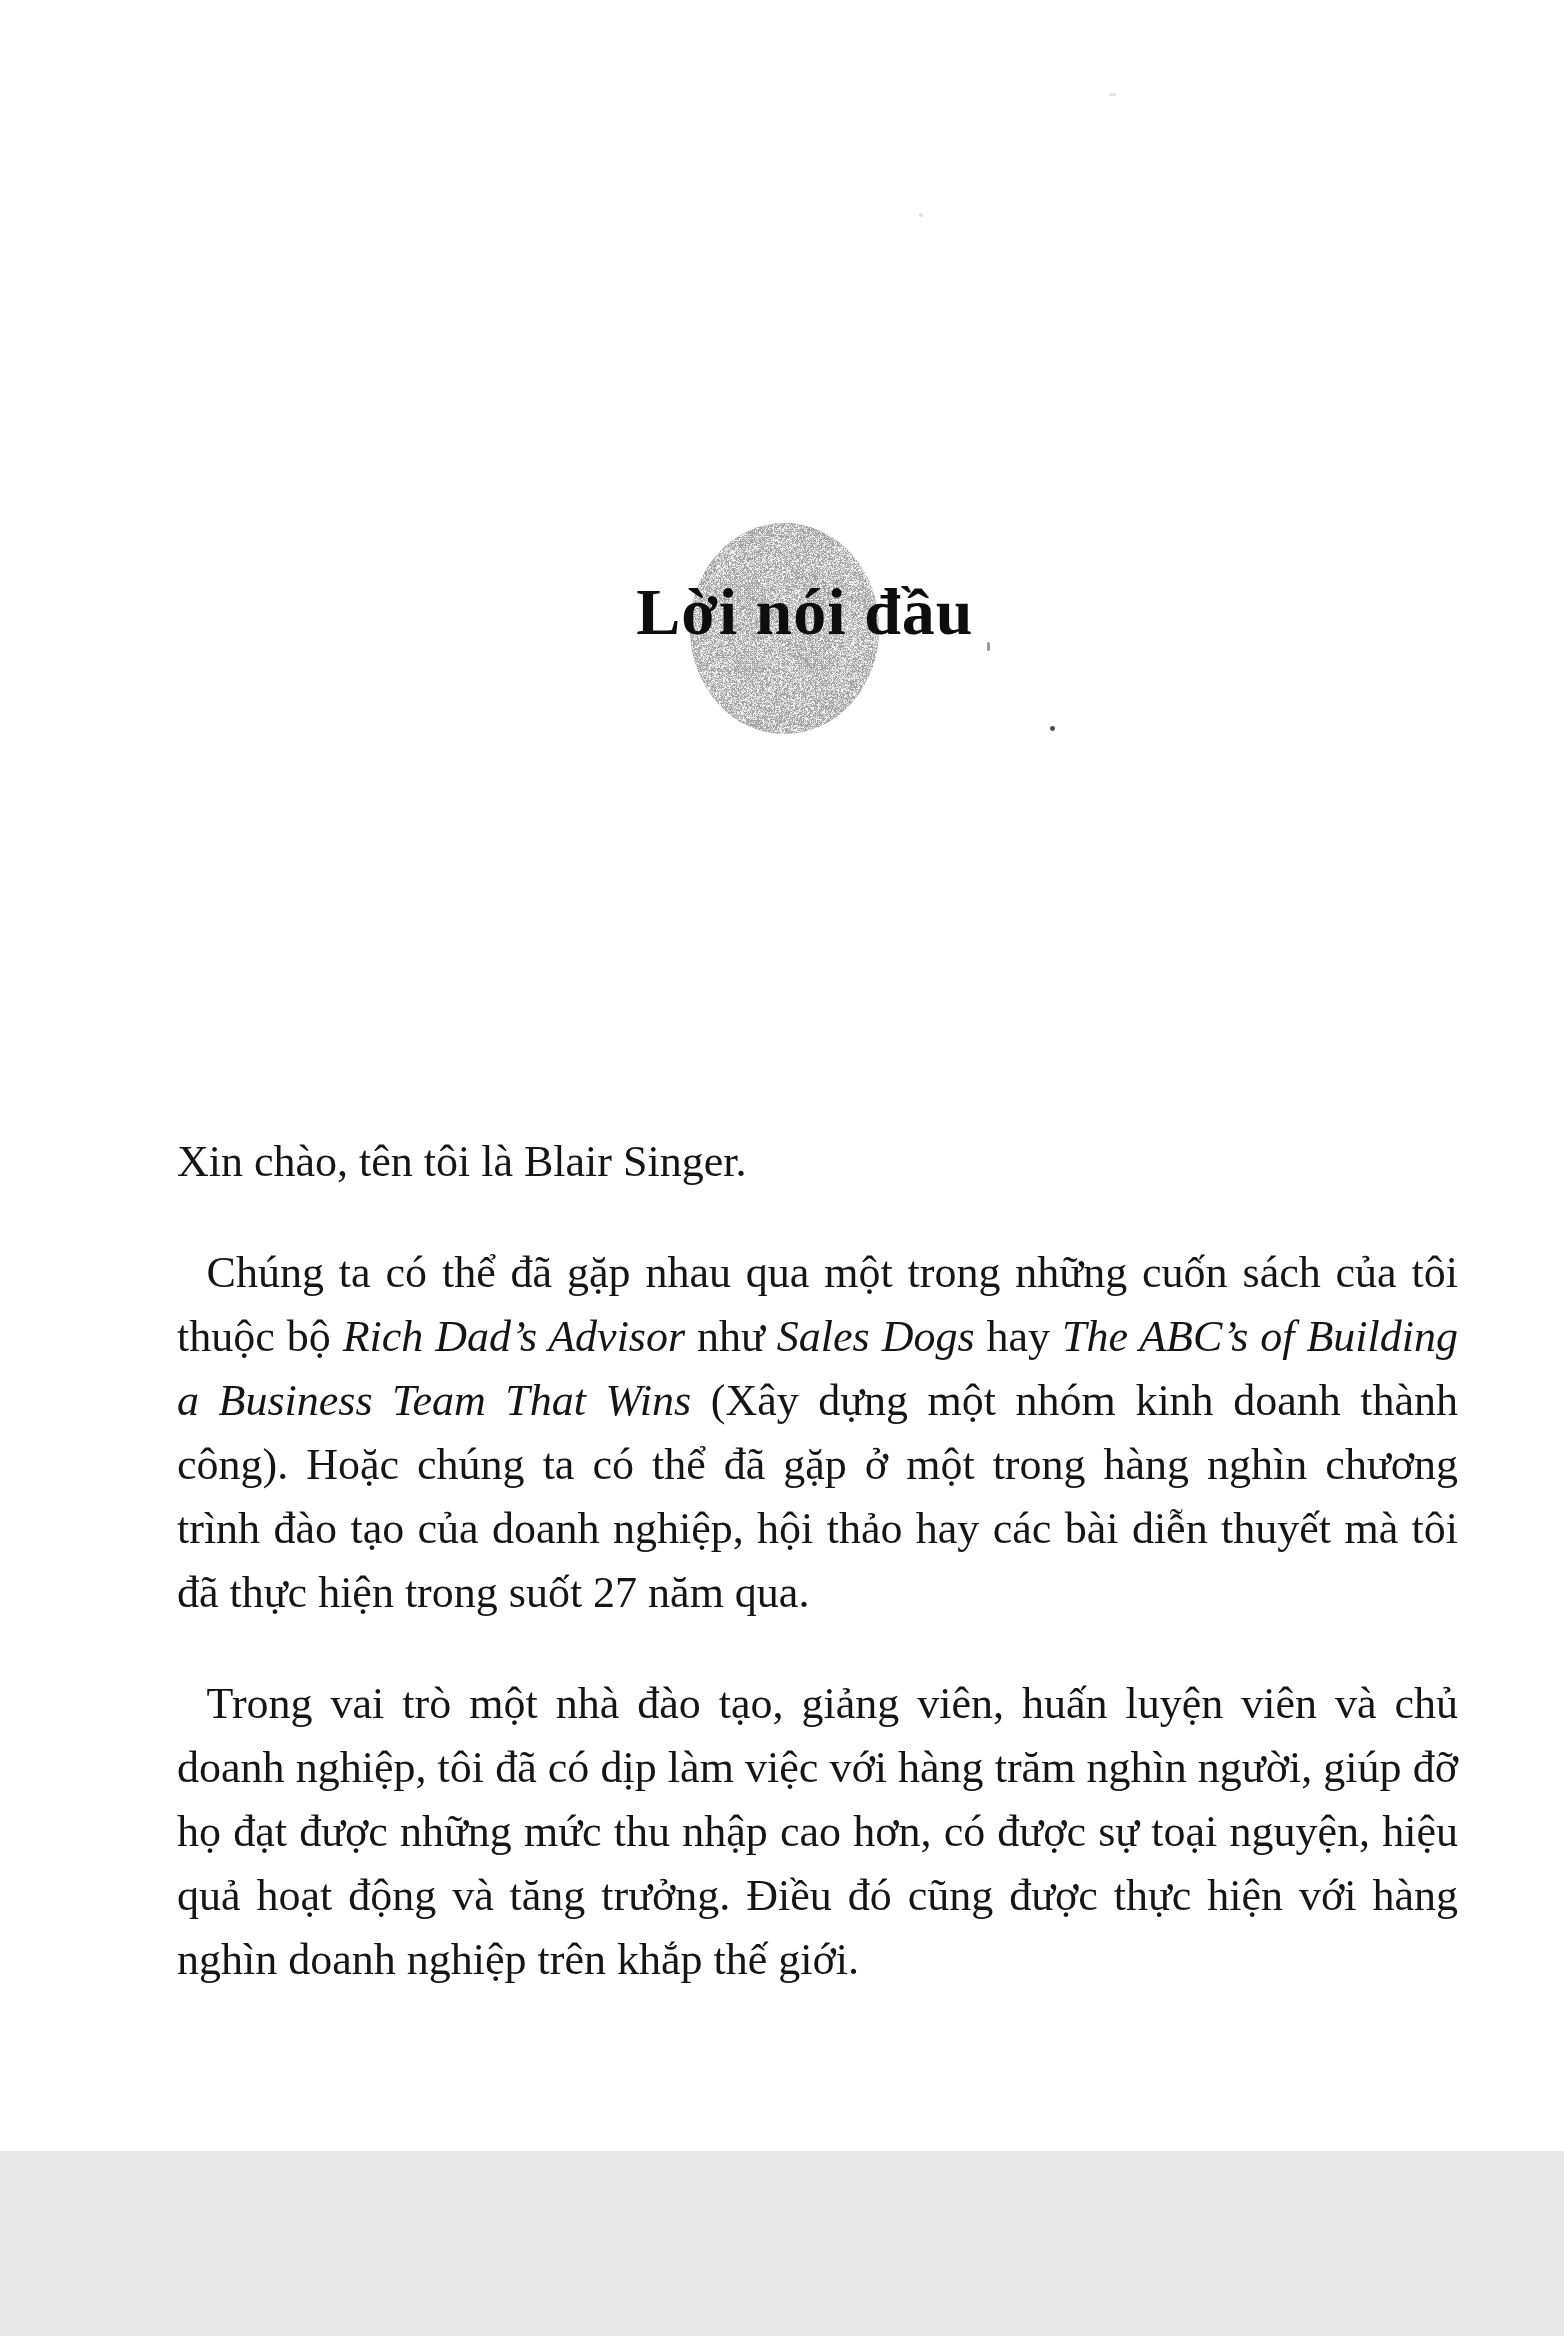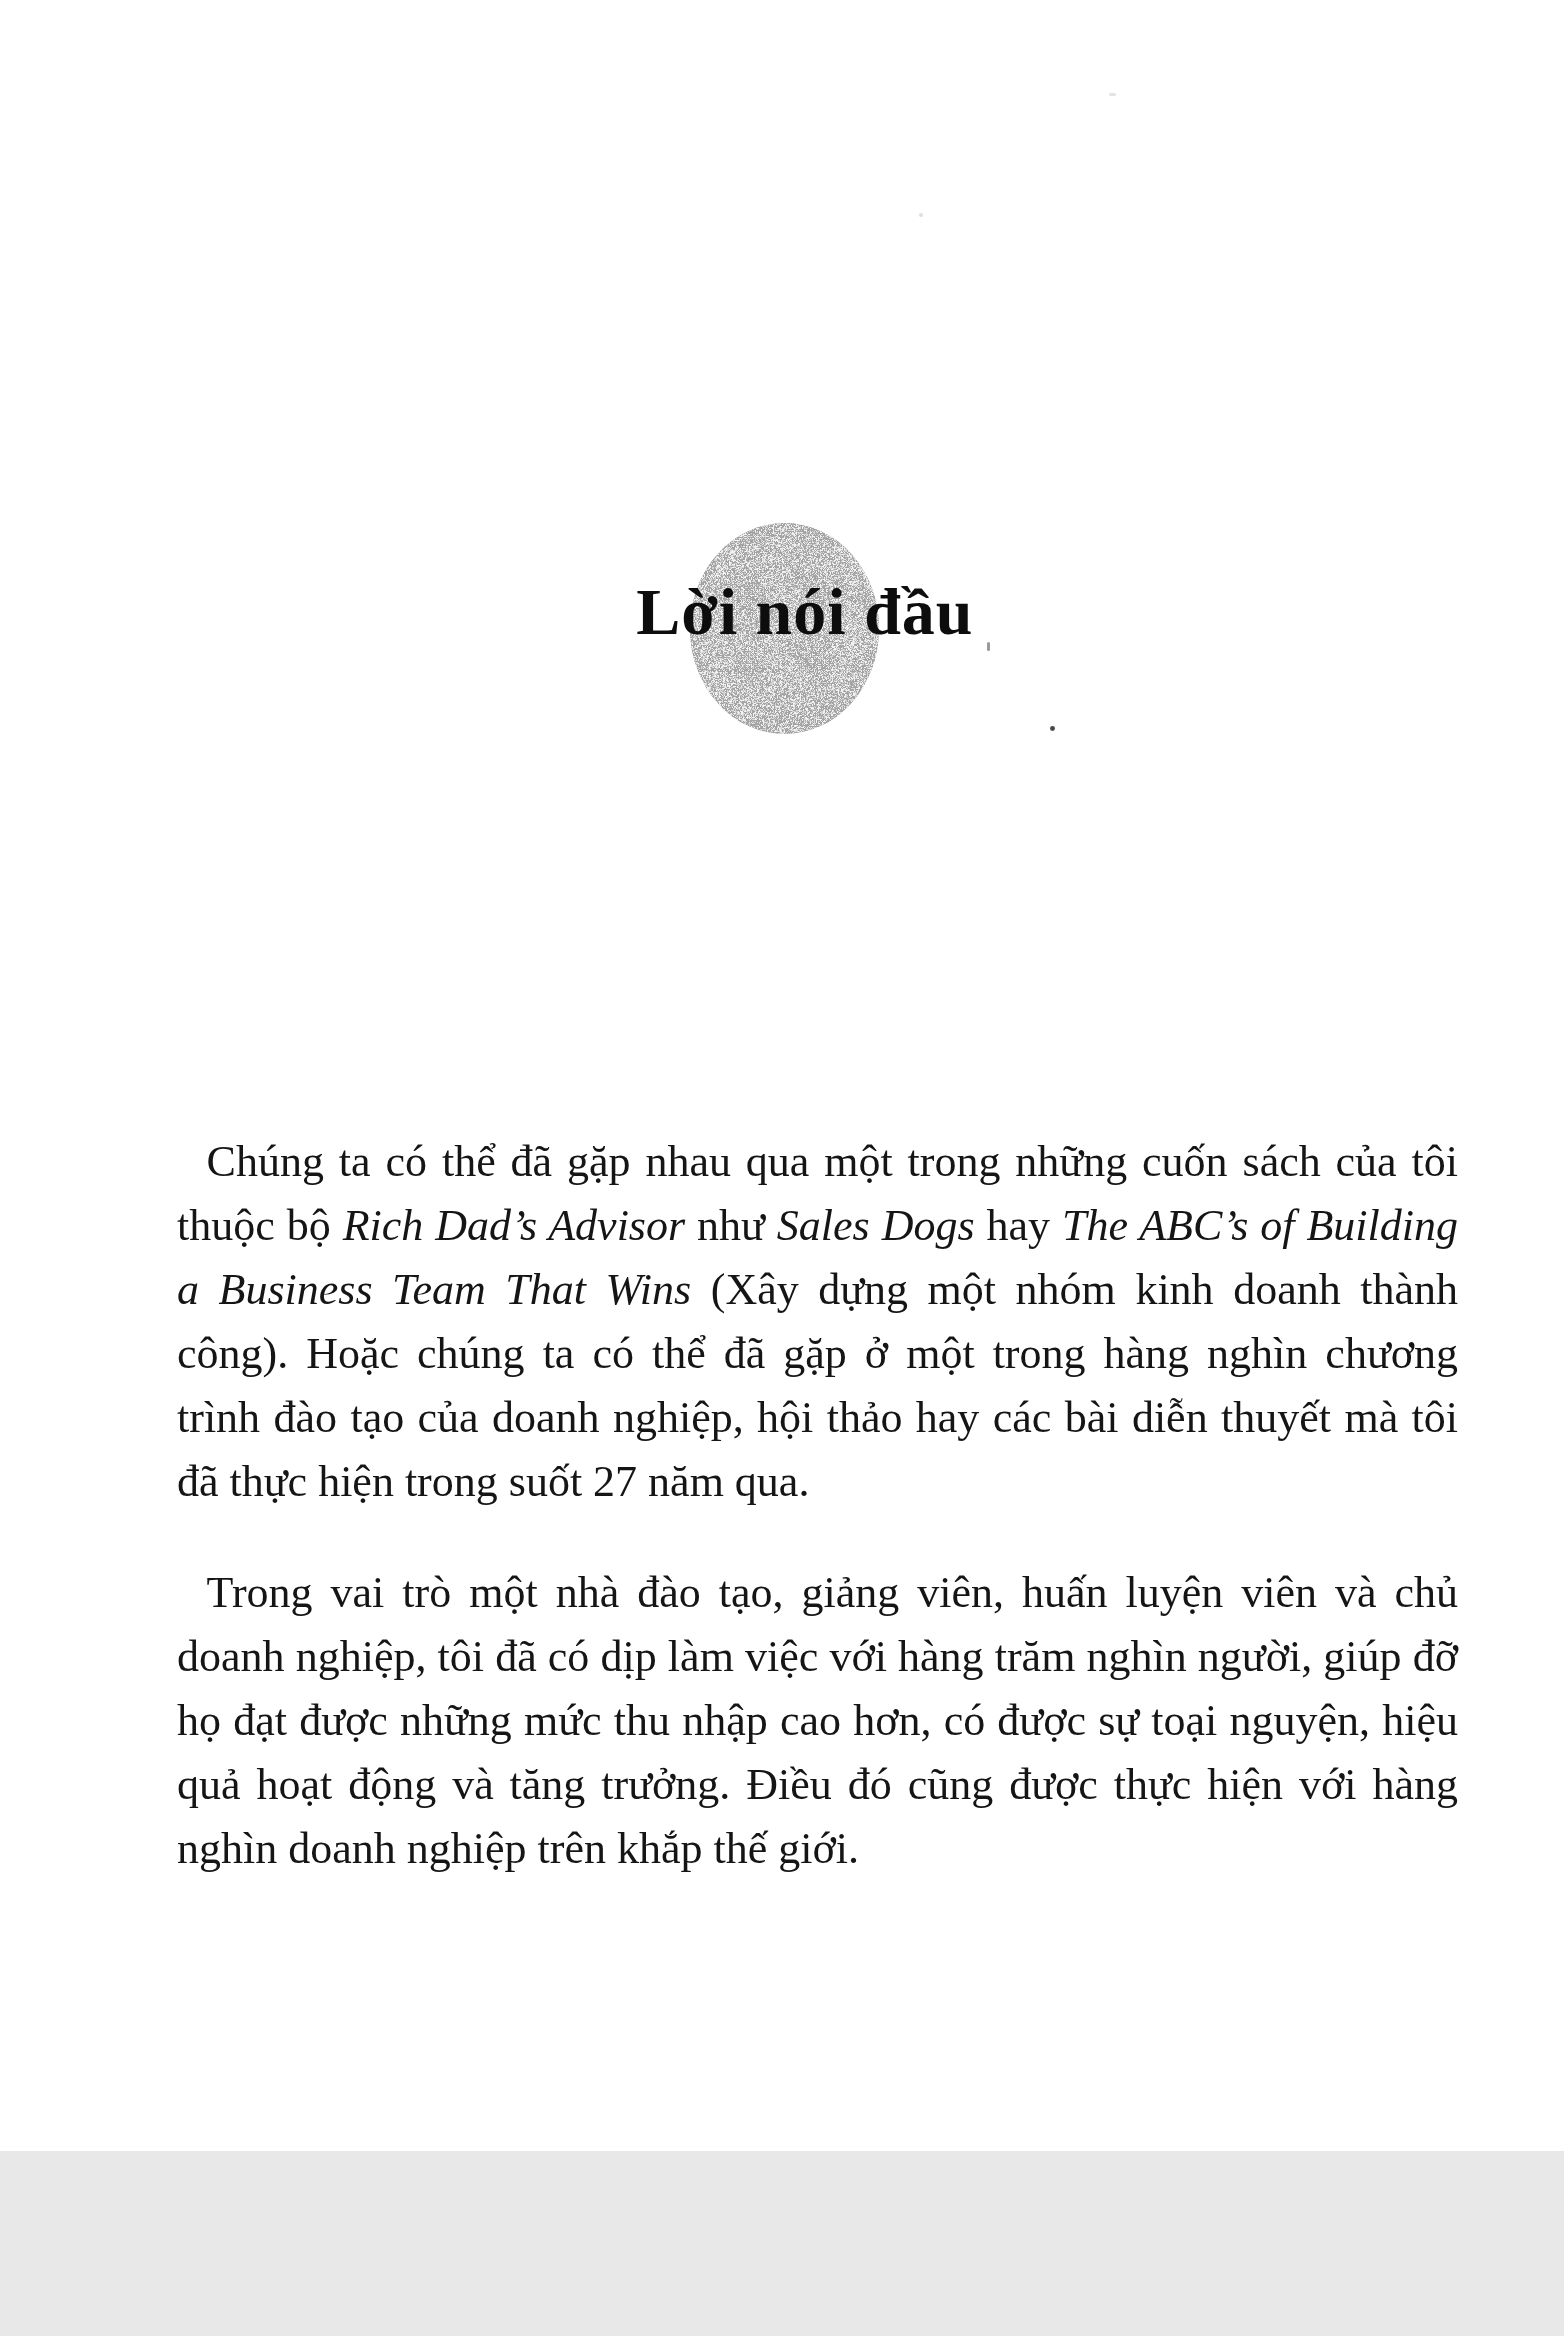--- a/index.html
+++ b/index.html
@@ -106,20 +106,21 @@
       </defs>
       <g clip-path="url(#circleClip)">
         <rect width="200" height="220" fill="#a2a2a2"></rect>
         <rect width="200" height="220" filter="url(#grain)" opacity="0.9"></rect>
       </g>
     </svg>
     <h1 class="chapter-title">Lời nói đầu</h1>
   </div>
 
   <div class="body-text">
+    <p class="no-indent"><span>Xin chào, tên tôi là Blair Singer.</span></p>
 
     <p><span>Chúng ta có thể đã gặp nhau qua một trong những cuốn sách của tôi thuộc bộ </span><em>Rich Dad’s Advisor</em><span> như </span><em>Sales Dogs</em><span> hay </span><em>The ABC’s of Building a Business Team That Wins</em><span> (Xây dựng một nhóm kinh doanh thành công). Hoặc chúng ta có thể đã gặp ở một trong hàng nghìn chương trình đào tạo của doanh nghiệp, hội thảo hay các bài diễn thuyết mà tôi đã thực hiện trong suốt 27 năm qua.</span></p>
 
     <p><span>Trong vai trò một nhà đào tạo, giảng viên, huấn luyện viên và chủ doanh nghiệp, tôi đã có dịp làm việc với hàng trăm nghìn người, giúp đỡ họ đạt được những mức thu nhập cao hơn, có được sự toại nguyện, hiệu quả hoạt động và tăng trưởng. Điều đó cũng được thực hiện với hàng nghìn doanh nghiệp trên khắp thế giới.</span></p>
   </div>
 
   <div class="speck s1"></div>
   <div class="speck s2"></div>
   <div class="speck s3"></div>
   <div class="speck s4"></div>

